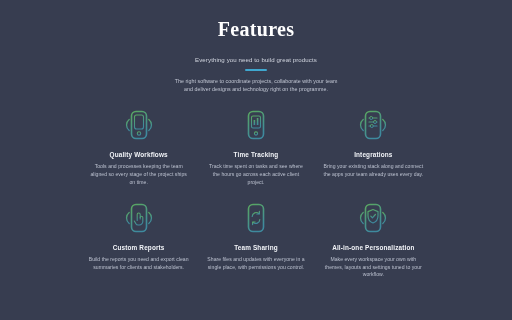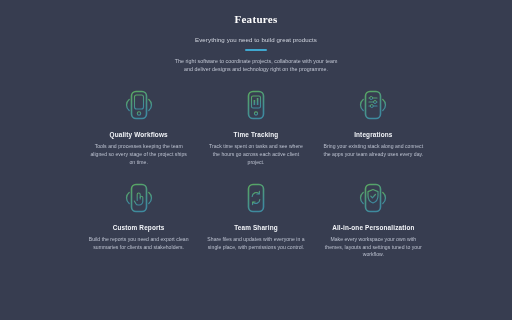--- a/index.html
+++ b/index.html
@@ -29,26 +29,26 @@
   .header {
     width: 100%;
     display: flex;
     flex-direction: column;
     align-items: center;
     text-align: center;
   }
 
   .page-title {
     font-family: "Liberation Serif", serif;
-    font-size: 11px;
+    font-size: 20px;
     font-weight: bold;
     color: #ffffff;
     letter-spacing: 0.3px;
     line-height: 17px;
-    margin: 2px;
+    margin: 12px;
   }
 
   .subtitle {
     font-size: 6.1px;
     color: #d2d6e0;
     line-height: 9px;
     letter-spacing: 0.1px;
     margin-top: 5px;
     max-width: 300px;
   }

